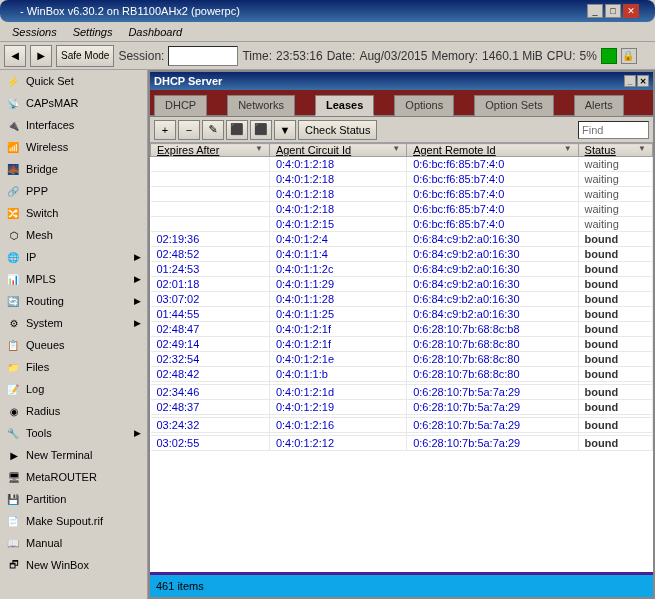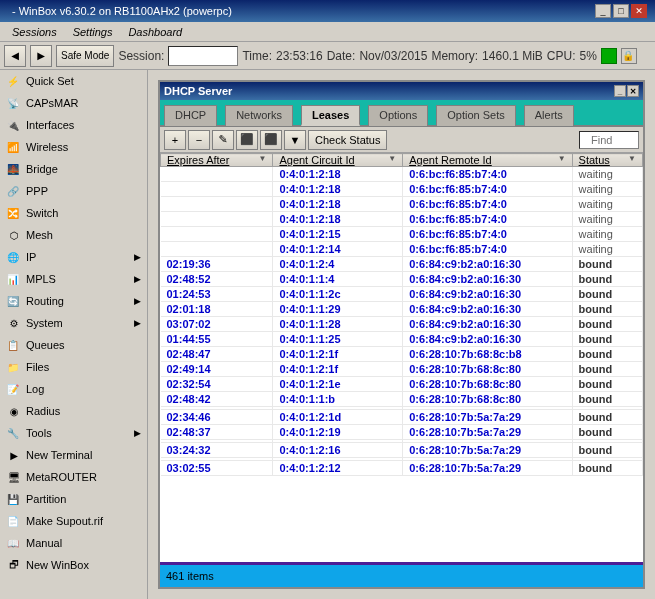--- a/index.html
+++ b/index.html
@@ -13,22 +13,23 @@
     }
 
     
     .title-bar {
       background: linear-gradient(to bottom, #0a246a, #3a6ea5);
       color: white;
       height: 22px;
       display: flex;
       align-items: center;
       justify-content: space-between;
-      padding: 0 8px;
-      font-size: 11px;
+      padding: 0 16px;
+      font-size: 11px;
+      border-radius: 8px;
     }
     .title-bar-text {
       display: flex;
       align-items: center;
       gap: 4px;
     }
     .title-bar-buttons {
       display: flex;
       gap: 2px;
     }
@@ -158,21 +159,21 @@
       overflow: hidden;
     }
 
     
     .dhcp-window {
       flex: 1;
       display: flex;
       flex-direction: column;
       background: #d4d0c8;
       border: 2px solid #888;
-      margin: 10px;
+      margin: 0;
       overflow: hidden;
     }
     .dhcp-title-bar {
       background: linear-gradient(to bottom, #0a246a, #3a6ea5);
       color: white;
       height: 18px;
       display: flex;
       align-items: center;
       justify-content: space-between;
       padding: 0 4px;
@@ -191,24 +192,24 @@
       font-size: 8px;
       display: flex;
       align-items: center;
       justify-content: center;
       cursor: pointer;
       color: black;
     }
 
     
     .tab-bar {
-      background: #14b8a6;
+      background: #7f1d1d;
       display: flex;
       padding: 4px 4px 0;
-      gap: 8px;
+      gap: 20px;
       border-bottom: 2px solid #808080;
     }
     .tab {
       padding: 3px 10px;
       background: #b8b4ac;
       border: 1px solid #808080;
       border-bottom: none;
       cursor: pointer;
       font-size: 11px;
       color: #333;
@@ -240,25 +241,25 @@
       background: linear-gradient(to bottom, #f0ece0, #d4d0c8);
       cursor: pointer;
       font-size: 11px;
       display: flex;
       align-items: center;
       justify-content: center;
     }
     .dhcp-search {
       margin-left: auto;
       height: 18px;
-      width: 60px;
+      width: 71px;
       border: 1px inset #808080;
       background: white;
       font-size: 11px;
-      padding: 0 11px;
+      padding: 0 3px;
     }
 
     
     .table-container {
       flex: 1;
       overflow-y: scroll;
       overflow-x: auto;
       background: white;
     }
     table {
@@ -289,21 +290,21 @@
       color: #555;
     }
     tbody tr {
       border-bottom: 1px solid #e8e8e8;
     }
     tbody td {
       padding: 1px 6px;
       border-right: 1px solid #e8e8e8;
       white-space: nowrap;
     }
-    td.blue { color: #0000cc; font-weight: bold; }
+    td.blue { color: #0000cc; }
     td.status-waiting { color: #555; }
     td.status-bound { color: #333; font-weight: bold; }
 
     
     .status-bar {
       background: #0ea5e9;
       height: 25px;
       border-top: 3px solid #4c1d95;
       display: flex;
       align-items: center;
@@ -342,21 +343,21 @@
   <div class="toolbar-btn">◀</div>
   <div class="toolbar-btn">▶</div>
   <div class="toolbar-btn">
     <span>Safe Mode</span>
   </div>
   <span class="toolbar-label">Session:</span>
   <input class="toolbar-input" type="text" style="">
   <span class="toolbar-label">Time:</span>
   <span class="toolbar-label">23:53:16</span>
   <span class="toolbar-label">Date:</span>
-  <span class="toolbar-label">Nov/03/2015</span>
+  <span class="toolbar-label">Aug/03/2015</span>
   <span class="toolbar-label">Memory:</span>
   <span class="toolbar-label">1460.1 MiB</span>
   <span class="toolbar-label">CPU:</span>
   <span class="toolbar-label">5%</span>
   <div class="status-indicator"></div>
   <div class="lock-icon">🔒</div>
 </div>
 
 <div class="main-layout">
 
@@ -538,26 +539,20 @@
                 <td class="blue">0:6:bc:f6:85:b7:4:0</td>
                 <td class="status-waiting">waiting</td>
               </tr>
               <tr>
                 <td></td>
                 <td class="blue">0:4:0:1:2:15</td>
                 <td class="blue">0:6:bc:f6:85:b7:4:0</td>
                 <td class="status-waiting">waiting</td>
               </tr>
               <tr>
-                <td></td>
-                <td class="blue">0:4:0:1:2:14</td>
-                <td class="blue">0:6:bc:f6:85:b7:4:0</td>
-                <td class="status-waiting">waiting</td>
-              </tr>
-              <tr>
                 <td class="blue">02:19:36</td>
                 <td class="blue">0:4:0:1:2:4</td>
                 <td class="blue">0:6:84:c9:b2:a0:16:30</td>
                 <td class="status-bound">bound</td>
               </tr>
               <tr>
                 <td class="blue">02:48:52</td>
                 <td class="blue">0:4:0:1:1:4</td>
                 <td class="blue">0:6:84:c9:b2:a0:16:30</td>
                 <td class="status-bound">bound</td>

